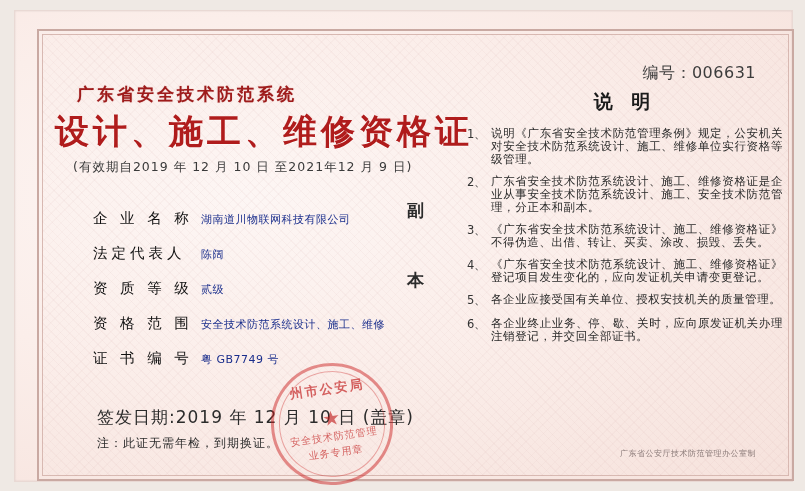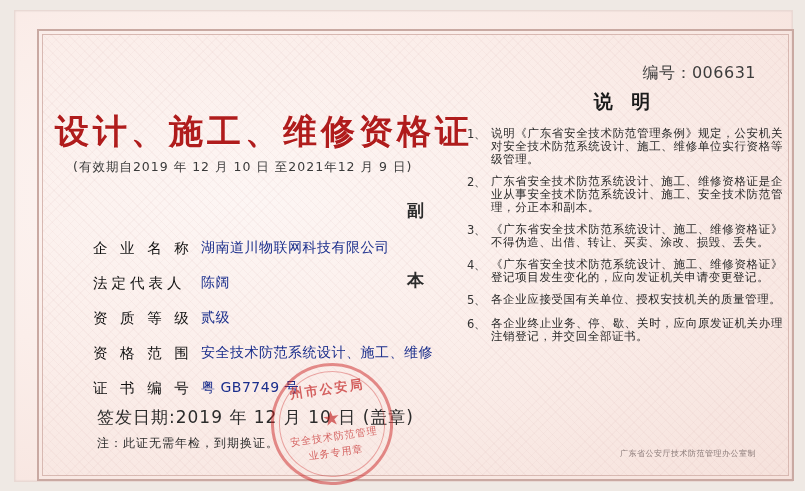--- a/index.html
+++ b/index.html
@@ -70,31 +70,31 @@
   .fuben1{
     position:absolute;left:392px;top:188px;
     font-size:17px;color:#2b2b2b;font-weight:bold;
   }
   .fuben2{
     position:absolute;left:392px;top:258px;
     font-size:17px;color:#2b2b2b;font-weight:bold;
   }
 
   .fields{
-    position:absolute;left:78px;top:228px;width:340px;
+    position:absolute;left:78px;top:198px;width:340px;
   }
   .field{
     display:flex;align-items:flex-end;margin-bottom:16px;
     font-size:14.5px;color:#1c1c1c;
   }
   .flabel{
     width:108px;letter-spacing:4px;white-space:nowrap;color:#111;
   }
   .fvalue{
-    color:#1b2f8a;font-size:14px;letter-spacing:.5px;
+    color:#1b2f8a;font-size:11px;letter-spacing:.5px;
     padding-bottom:1px;
   }
   .fvalue.blue{color:#1a2e8c;}
 
   .issue{
     position:absolute;left:82px;top:395px;
     font-size:17px;color:#2b2b2b;letter-spacing:1px;
   }
   .note{
     position:absolute;left:82px;top:424px;
@@ -157,20 +157,21 @@
 <body>
 
 <div class="page">
   <div class="paper">
     <div class="border-outer"></div>
     <div class="border-inner"></div>
     <div class="texture"></div>
 
     <div class="serial">编号：006631</div>
 
+    <div class="title-small">广东省安全技术防范系统</div>
     <div class="title-big">设计、施工、维修资格证</div>
     <div class="valid">(有效期自2019 年 12 月 10 日 至2021年12 月 9 日)</div>
 
     <div class="fuben1">副</div>
     <div class="fuben2">本</div>
 
     <div class="fields">
       <div class="field">
         <span class="flabel">企 业 名 称</span>
         <span class="fvalue blue">湖南道川物联网科技有限公司</span>

